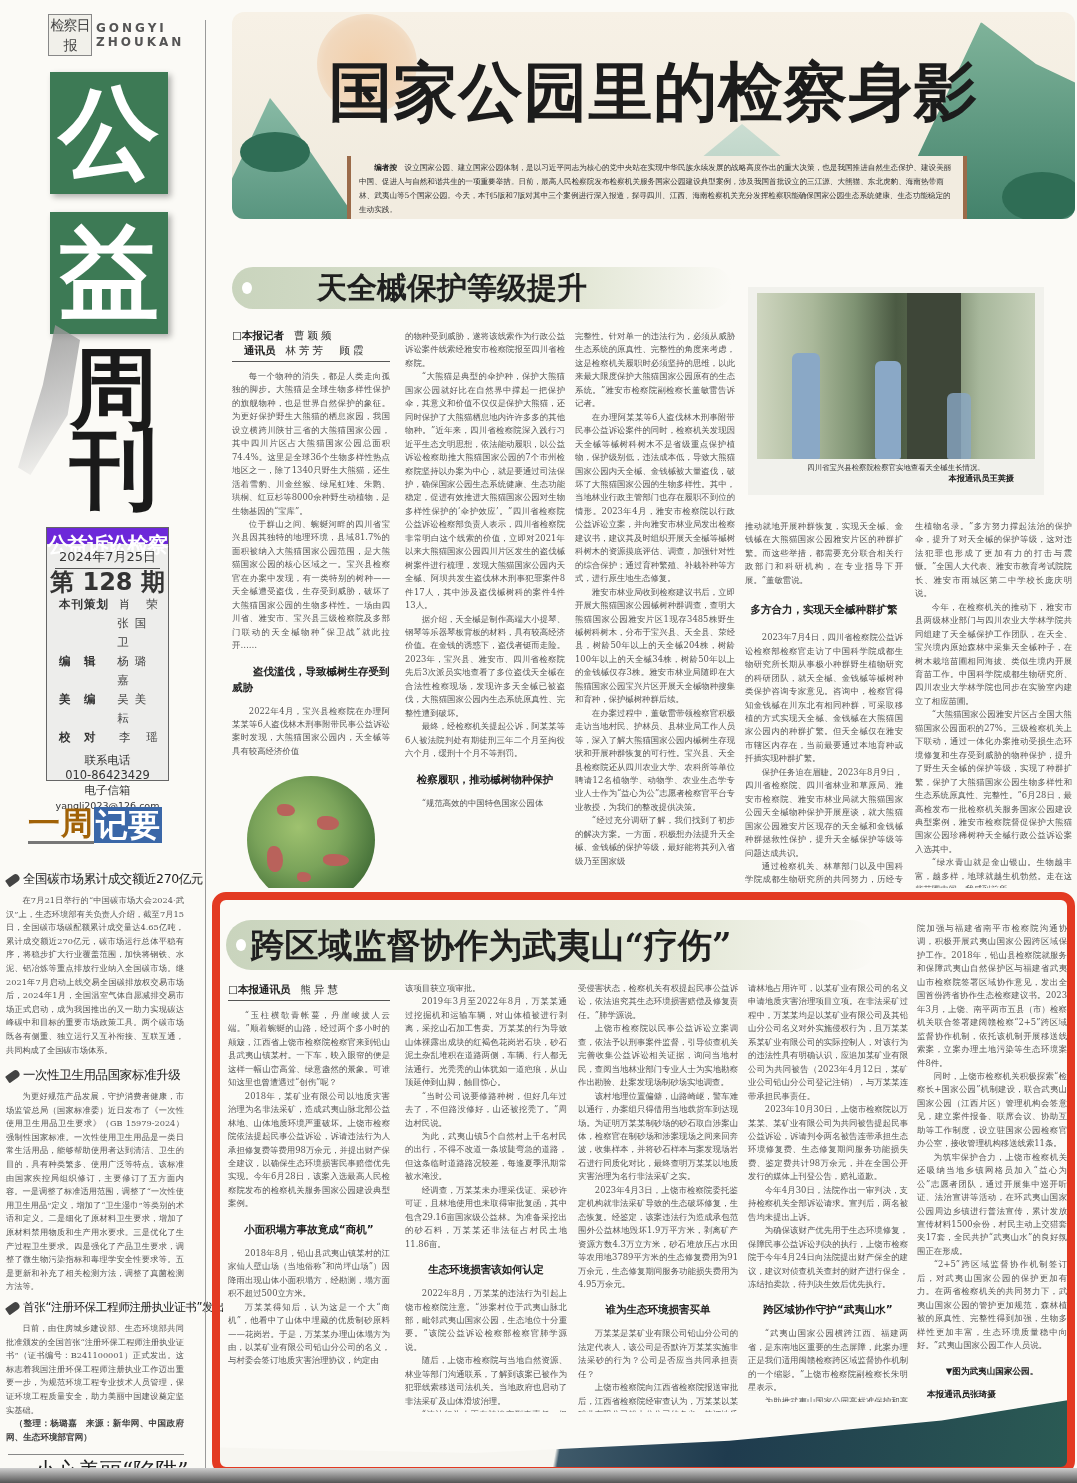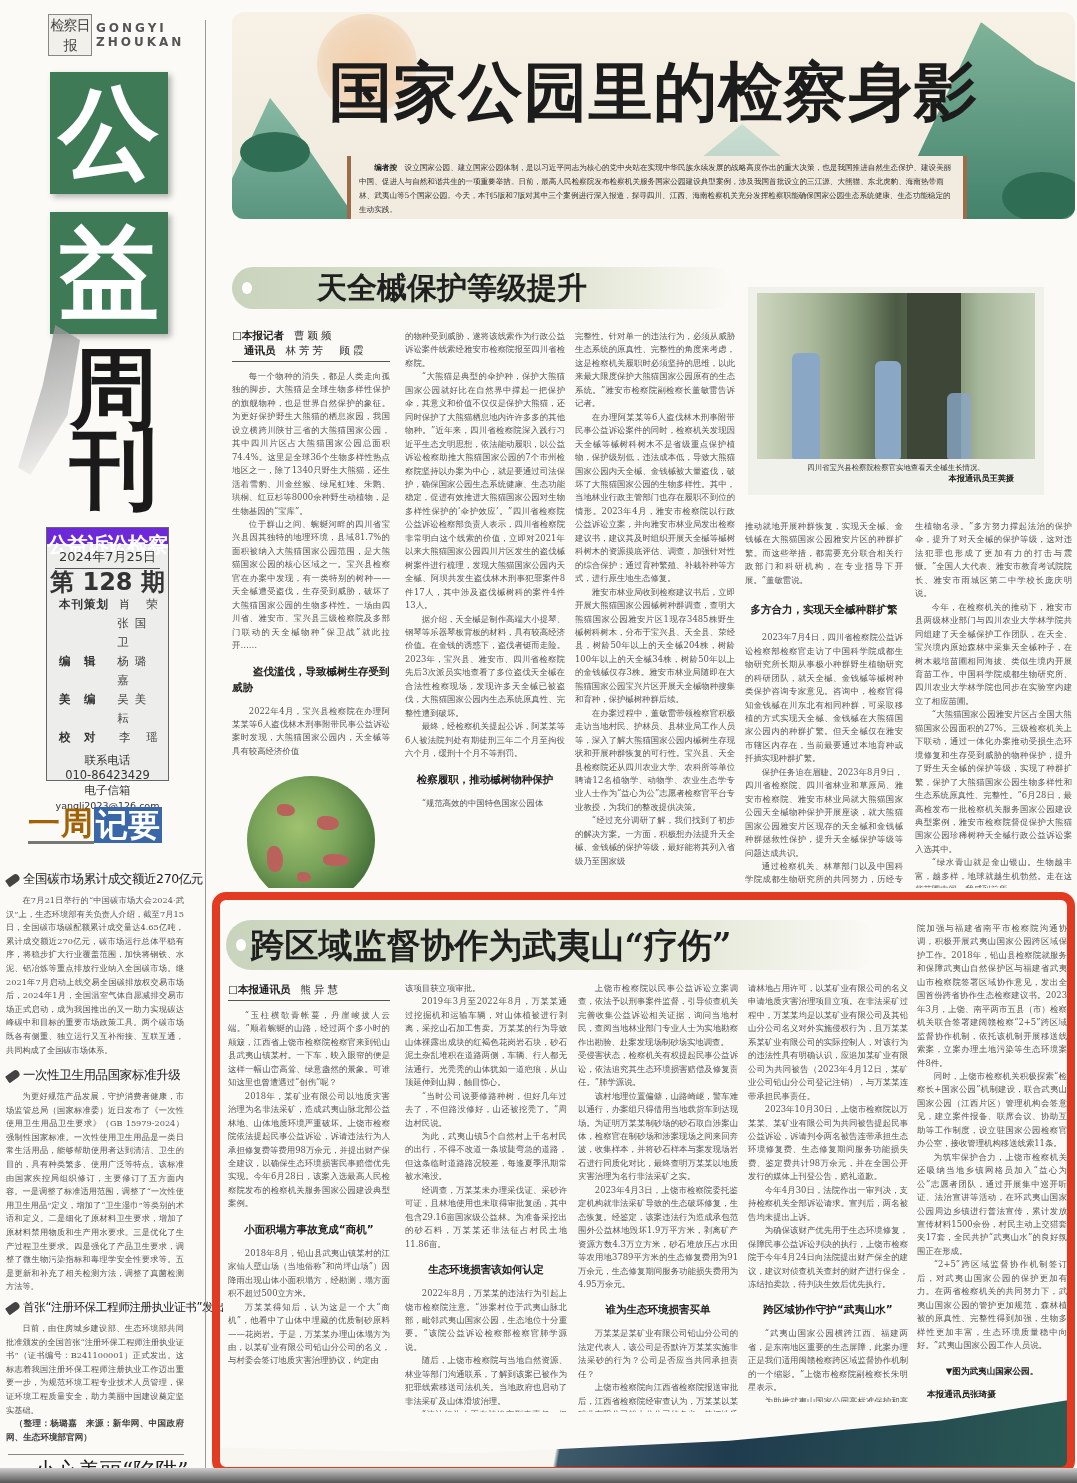--- a/index.html
+++ b/index.html
@@ -266,22 +266,22 @@
   <p>“当时公司说要修路种树，但好几年过去了，不但路没修好，山还被挖秃了。”周边村民说。</p>
   <p>为此，武夷山镇5个自然村上千名村民的出行，不得不改道一条坡陡弯急的道路，但这条临时道路路况较差，每逢夏季汛期常被水淹没。</p>
   <p>经调查，万某某未办理采伐证、采砂许可证，且林地使用也未取得审批复函，其中包含29.16亩国家级公益林。为准备采挖出的砂石料，万某某还非法征占村民土地11.86亩。</p>
   <div class="sub">生态环境损害该如何认定</div>
   <p>2022年8月，万某某的违法行为引起上饶市检察院注意。“涉案村位于武夷山脉北部，毗邻武夷山国家公园，生态地位十分重要。”该院公益诉讼检察部检察官肺学源说。</p>
   <p>随后，上饶市检察院与当地自然资源、林业等部门沟通联系，了解到该案已被作为犯罪线索移送司法机关。当地政府也启动了非法采矿及山体滑坡治理。</p>
   <p>“违法行为人正在被追究刑事责任，但受损的生态环境未得到妥善修复，社会公共利益仍处于</p>
 </div>
 
 <div class="col" style="left:578px;top:982px;width:160px;height:430px">
+  <p style="text-indent:0">受侵害状态，检察机关有权提起民事公益诉讼，依法追究其生态环境损害赔偿及修复责任。”肺学源说。</p>
   <p>上饶市检察院以民事公益诉讼立案调查，依法予以刑事案件监督，引导侦查机关完善收集公益诉讼相关证据，询问当地村民，查阅当地林业部门专业人士为实地勘察作出勘验、赴案发现场制砂场实地调查。</p>
-  <p style="text-indent:0">受侵害状态，检察机关有权提起民事公益诉讼，依法追究其生态环境损害赔偿及修复责任。”肺学源说。</p>
   <p>该村地理位置偏僻，山路崎岖，警车难以通行，办案组只得借用当地载货车到达现场。为证明万某某制砂场的砂石取自涉案山体，检察官在制砂场和涉案现场之间来回奔波，收集样本，并将砂石样本与案发现场岩石进行同质化对比，最终查明万某某以地质灾害治理为名行非法采矿之实。</p>
   <p>2023年4月3日，上饶市检察院委托鉴定机构就非法采矿导致的生态破坏修复，生态恢复。经鉴定，该案违法行为造成承包范围外公益林地毁坏1.9万平方米，剥离矿产资源方数4.3万立方米，砂石堆放压占水田等农用地3789平方米的生态修复费用为91万余元，生态修复期间服务功能损失费用为4.95万余元。</p>
   <div class="sub">谁为生态环境损害买单</div>
   <p>万某某是某矿业有限公司铅山分公司的法定代表人，该公司是否默许万某某实施非法采砂的行为？公司是否应当共同承担责任？</p>
   <p>上饶市检察院向江西省检察院报送审批后，江西省检察院经审查认为，万某某以某矿业有限公司铅山分公司的名义，签订地质灾害治理协议并申</p>
 </div>
 
 <div class="col" style="left:748px;top:982px;width:160px;height:420px">
   <p style="text-indent:0">请林地占用许可，以某矿业有限公司的名义申请地质灾害治理项目立项。在非法采矿过程中，万某某均是以某矿业有限公司及其铅山分公司名义对外实施侵权行为，且万某某系某矿业有限公司的实际控制人，对该行为的违法性具有明确认识，应追加某矿业有限公司为共同被告（2023年4月12日，某矿业公司铅山分公司登记注销），与万某某连带承担民事责任。</p>
   <p>2023年10月30日，上饶市检察院以万某某、某矿业有限公司为共同被告提起民事公益诉讼，诉请判令两名被告连带承担生态环境修复费、生态修复期间服务功能损失费、鉴定费共计98万余元，并在全国公开发行的媒体上刊登公告，赔礼道歉。</p>

